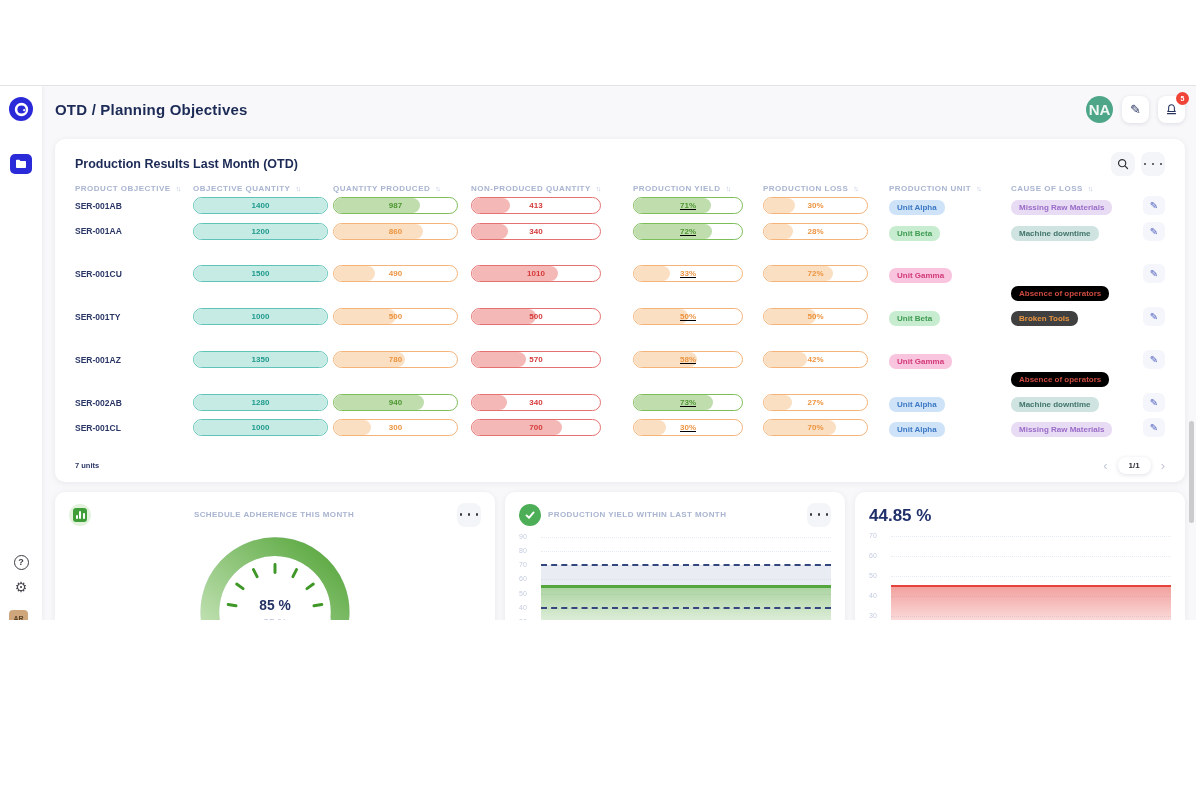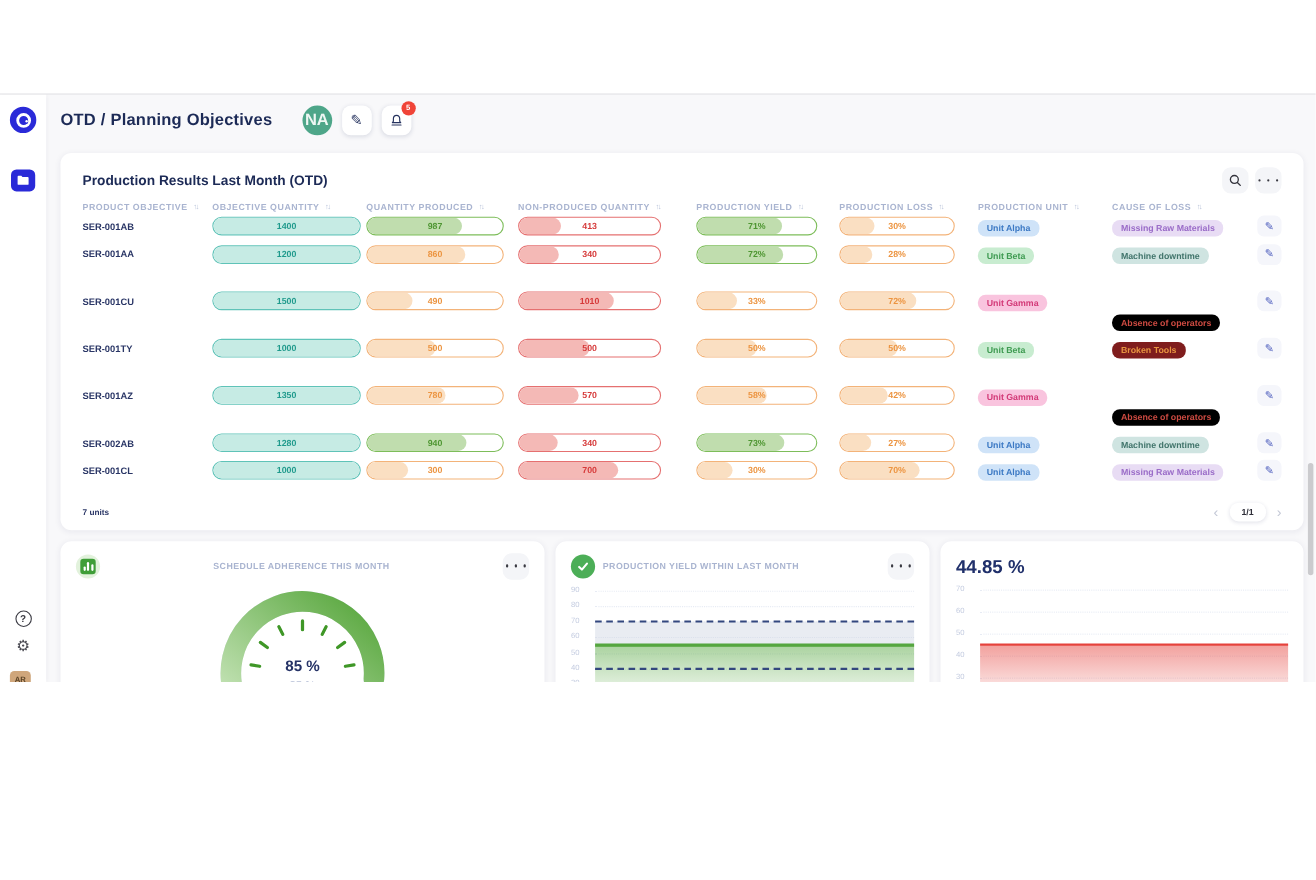--- a/index.html
+++ b/index.html
@@ -10,21 +10,21 @@
   .sidebar { width:42px; background:#fff; position:relative; flex:none; box-shadow:1px 0 4px rgba(20,20,60,.05); z-index:5; }
   .logo { position:absolute; top:11px; left:9px; width:24px; height:24px; border-radius:50%; background:#2a2ad8; display:flex; align-items:center; justify-content:center; }
   .nav-btn { position:absolute; top:68px; left:10px; width:22px; height:20px; border-radius:5px; background:#2a2ad8; border:none; display:flex; align-items:center; justify-content:center; cursor:pointer; }
   .sb-bottom-btn { position:absolute; left:11px; width:20px; height:20px; background:none; border:none; display:flex; align-items:center; justify-content:center; cursor:pointer; }
   .help-circle { width:15px; height:15px; border:1.4px solid #3c3c44; border-radius:50%; font-size:9px; font-weight:bold; color:#3c3c44; display:flex; align-items:center; justify-content:center; }
   .gear { font-size:14px; color:#4a4a52; line-height:1; }
   .sb-avatar { position:absolute; left:9px; bottom:-7px; width:19px; height:17px; border-radius:4px; background:#cfa67b; color:#5a4326; font-size:7px; font-weight:bold; display:flex; align-items:center; justify-content:center; }
 
   
   .main { flex:1; position:relative; padding:0 11px 0 13px; }
-  .pg-header { height:47px; display:flex; align-items:center; justify-content:flex-start;gap:27px; }
+  .pg-header { height:47px; display:flex; align-items:center; justify-content:space-between; }
   .pg-title { font-size:15px; font-weight:bold; color:#1c2a56; letter-spacing:.2px; }
   .hdr-right { display:flex; align-items:center; gap:9px; }
   .user-avatar { width:27px; height:27px; border-radius:50%; background:#4ea689; color:#eef7f3; font-size:15px; font-weight:bold; display:flex; align-items:center; justify-content:center; cursor:pointer; }
   .hdr-btn { width:27px; height:27px; border-radius:8px; background:#fff; border:none; box-shadow:0 1px 4px rgba(20,30,80,.12); display:flex; align-items:center; justify-content:center; cursor:pointer; position:relative; }
   .pencil-glyph { font-size:13px; color:#26335f; }
   .badge { position:absolute; top:-4px; right:-4px; min-width:13px; height:13px; border-radius:7px; background:#f04438; color:#fff; font-size:7px; font-weight:bold; display:flex; align-items:center; justify-content:center; padding:0 2px; }
 
   
   .card { background:#fff; border-radius:10px; box-shadow:0 1px 6px rgba(25,35,90,.07); }
 
@@ -40,29 +40,29 @@
   .sort { font-size:7px; letter-spacing:-1.5px; color:#b6c0d8; }
   .trow { padding:3.2px 0; }
   .ref { font-size:8.5px; font-weight:bold; color:#2a3666; }
   .pill { position:relative; height:17px; border-radius:9px; border:1.4px solid; background:#fff; overflow:hidden; display:flex; align-items:center; justify-content:center; }
   .pill .fill { position:absolute; left:0; top:0; bottom:0; border-radius:8px; }
   .pill span { position:relative; font-size:8px; font-weight:bold; z-index:2; }
   .p-teal  { border-color:#5fc3b8; width:135px; } .p-teal  .fill { background:#c6ebe4; } .p-teal  span { color:#1f9a8c; }
   .p-green { border-color:#7dbd5a; width:125px; } .p-green .fill { background:#c0ddae; } .p-green span { color:#4e9632; }
   .p-orange{ border-color:#f3b379; width:125px; } .p-orange .fill{ background:#fadfc2; } .p-orange span { color:#ec9440; }
   .p-red   { border-color:#e57070; width:130px; } .p-red   .fill { background:#f4b9b6; } .p-red   span { color:#d63a3a; }
-  .w-yield { width:110px !important; } .w-loss { width:105px !important; }
+  .w-yield { width:110px !important;text-decoration:underline; } .w-loss { width:105px !important; }
   .tag { display:inline-block; padding:3px 8px; border-radius:7px; font-size:8px; font-weight:bold; white-space:nowrap; }
   .b-blue   { background:#cfe3f8; color:#3c79c4; }
   .b-green  { background:#c8ecd0; color:#3f9b52; }
   .b-pink   { background:#f9c4de; color:#d33a78; }
   .b-purple { background:#e8dcf4; color:#9a6cc8; }
   .b-teal   { background:#cfe4e1; color:#42756c; }
   .b-red    { background:#000000; color:#cd4a41;margin-top:39px; }
-  .b-orange { background:#7f1d1d; color:#e79440; }
+  .b-orange { background:#404040; color:#e79440; }
   .edit-cell { display:flex; justify-content:flex-end; }
   .edit-btn { width:22px; height:19px; border:none; border-radius:6px; background:#f5f6fb; color:#5565c0; font-size:10px; cursor:pointer; display:flex; align-items:center; justify-content:center; }
   .tc-foot { display:flex; align-items:center; justify-content:space-between; margin-top:16px; }
   .units { font-size:7.5px; font-weight:bold; color:#2a3666; }
   .pager { display:flex; align-items:center; gap:10px; }
   .chev { background:none; border:none; color:#c3c8d6; font-size:13px; cursor:pointer; line-height:1; }
   .page-box { background:#fff; box-shadow:0 1px 4px rgba(25,35,90,.14); border-radius:8px; padding:4px 11px; font-size:8px; font-weight:bold; color:#30303a; }
 
   
   .chart-row { display:flex; gap:10px; margin-top:10px; }

